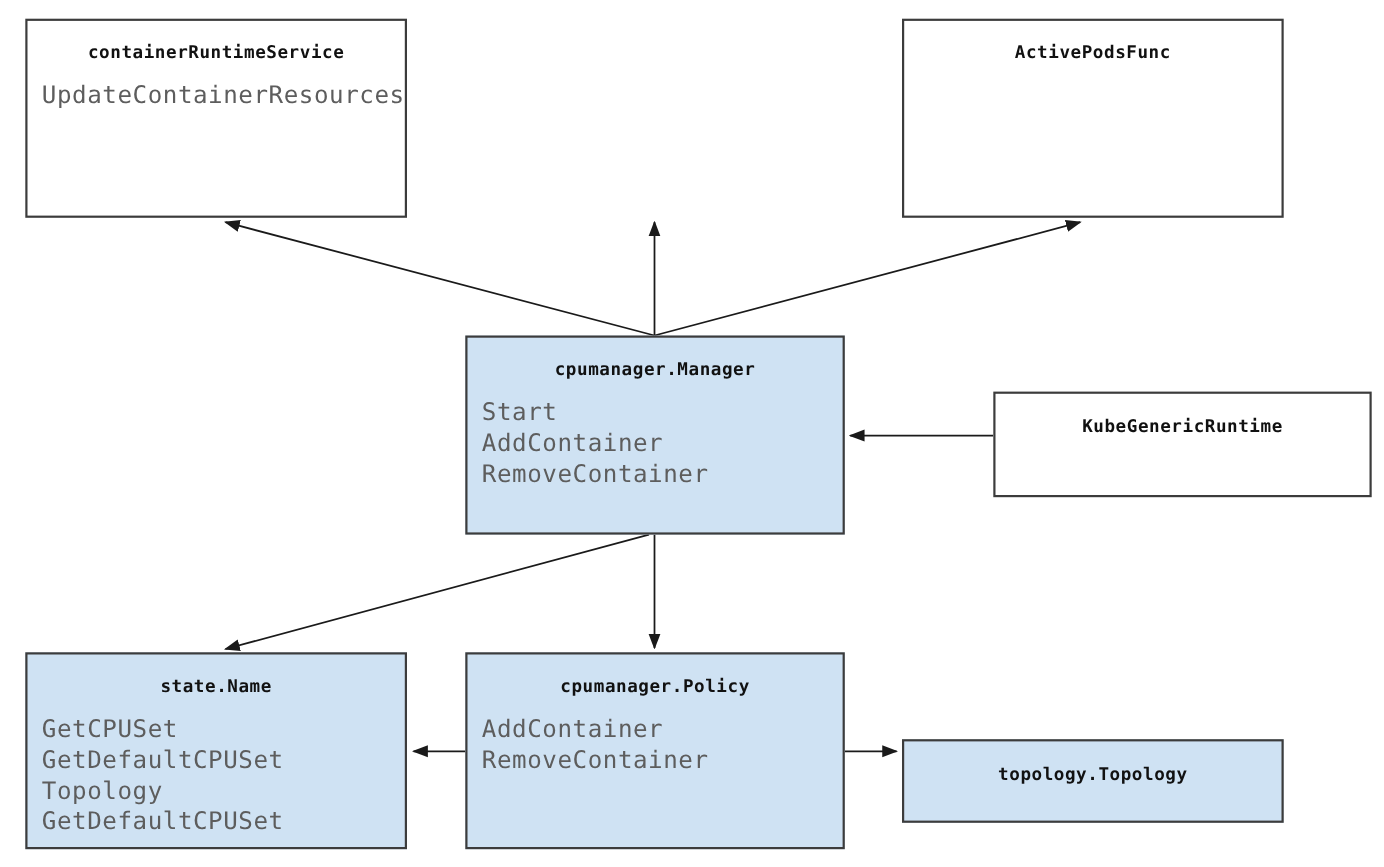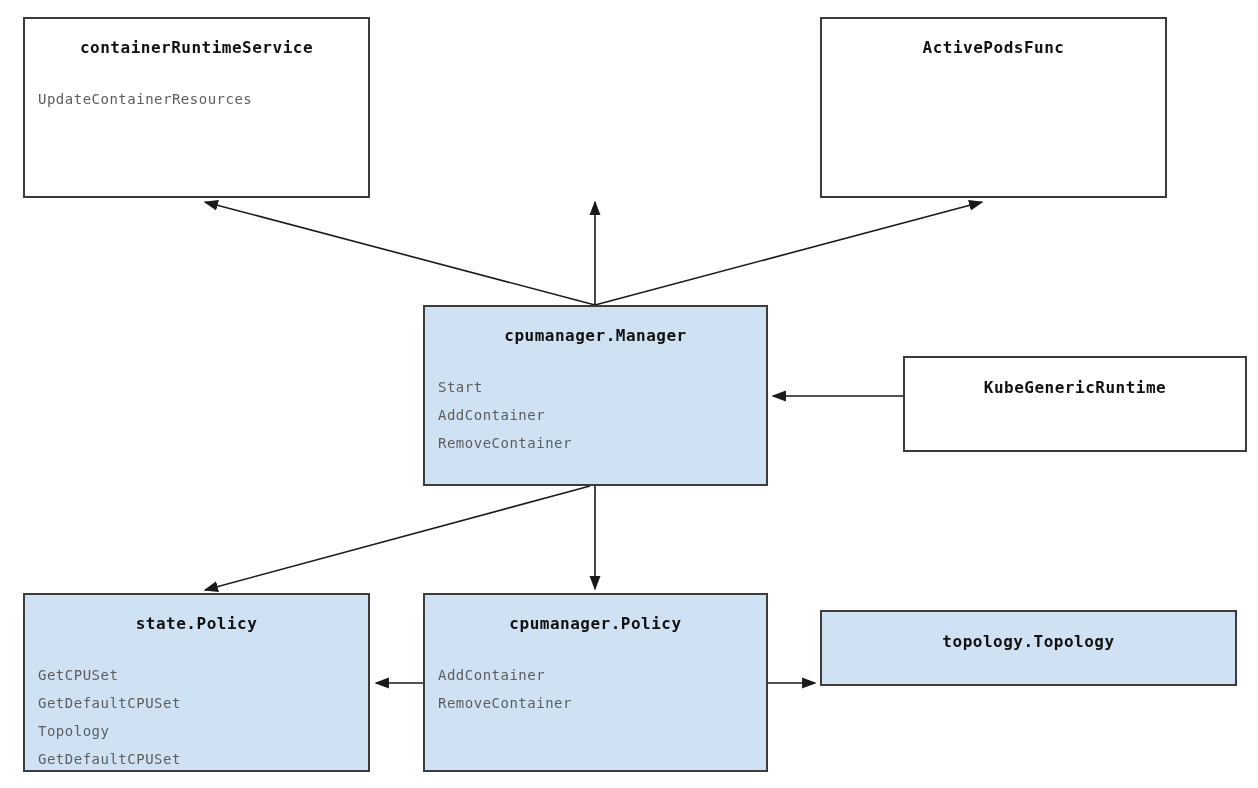--- a/index.html
+++ b/index.html
@@ -43,23 +43,23 @@
     font-size: 16px;
     line-height: 25px;
     color: var(--title-text, #111111);
     letter-spacing: 0.5px;
     white-space: nowrap;
   }
   .box.short .box-title {
     margin-top: 17px;
   }
   .box-methods {
-    margin-top: 25px;
+    margin-top: 14px;
     padding-left: 13px;
-    font-size: 14px;
+    font-size: 22px;
     line-height: 28px;
     color: var(--method-text, #5d5d5d);
     letter-spacing: 0.5px;
   }
   .method {
     white-space: nowrap;
   }
 </style>
 </head>
 <body>
@@ -101,34 +101,34 @@
       <div class="method">AddContainer</div>
       <div class="method">RemoveContainer</div>
     </div>
   </div>
 
   <div class="box plain short" style="left:903px; top:356px; width:344px; height:96px;">
     <div class="box-title">KubeGenericRuntime</div>
   </div>
 
   <div class="box highlight" style="left:23px; top:593px; width:347px; height:179px;">
-    <div class="box-title">state.Policy</div>
+    <div class="box-title">state.Name</div>
     <div class="box-methods">
       <div class="method">GetCPUSet</div>
       <div class="method">GetDefaultCPUSet</div>
       <div class="method">Topology</div>
       <div class="method">GetDefaultCPUSet</div>
     </div>
   </div>
 
   <div class="box highlight" style="left:423px; top:593px; width:345px; height:179px;">
     <div class="box-title">cpumanager.Policy</div>
     <div class="box-methods">
       <div class="method">AddContainer</div>
       <div class="method">RemoveContainer</div>
     </div>
   </div>
 
-  <div class="box highlight short" style="left:820px; top:610px; width:417px; height:76px;">
+  <div class="box highlight short" style="left:820px; top:672px; width:347px; height:76px;">
     <div class="box-title">topology.Topology</div>
   </div>
 
 </div>
 
 </body></html>

